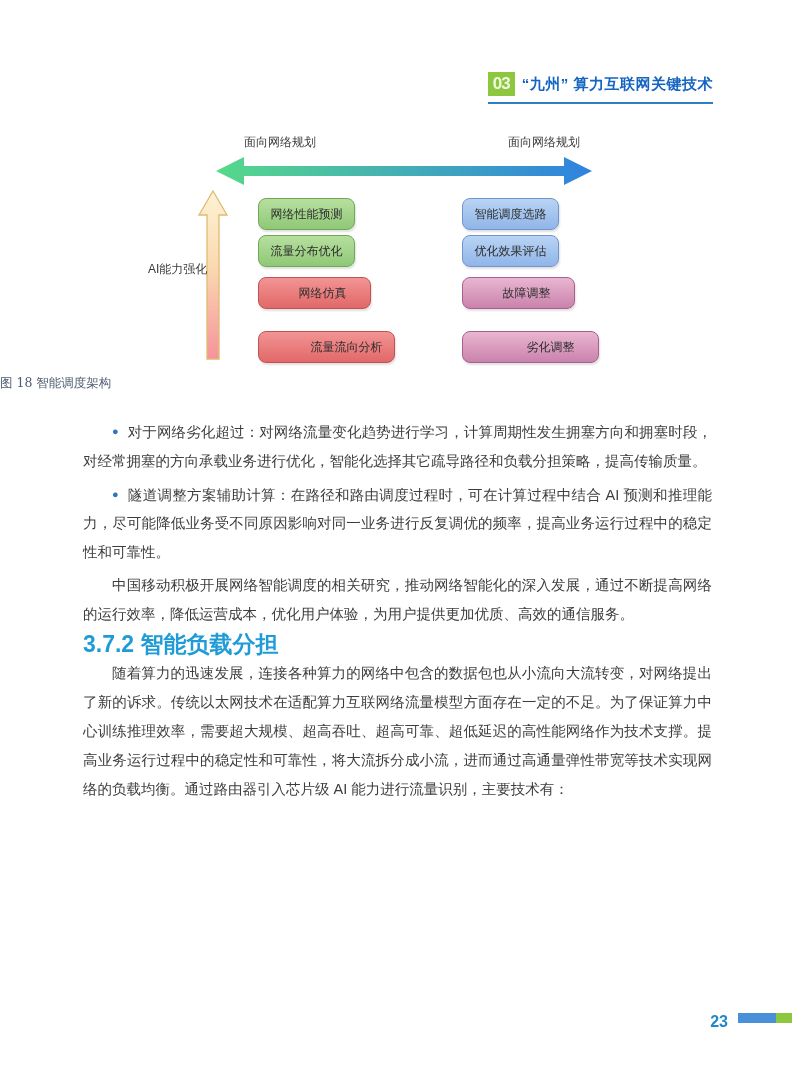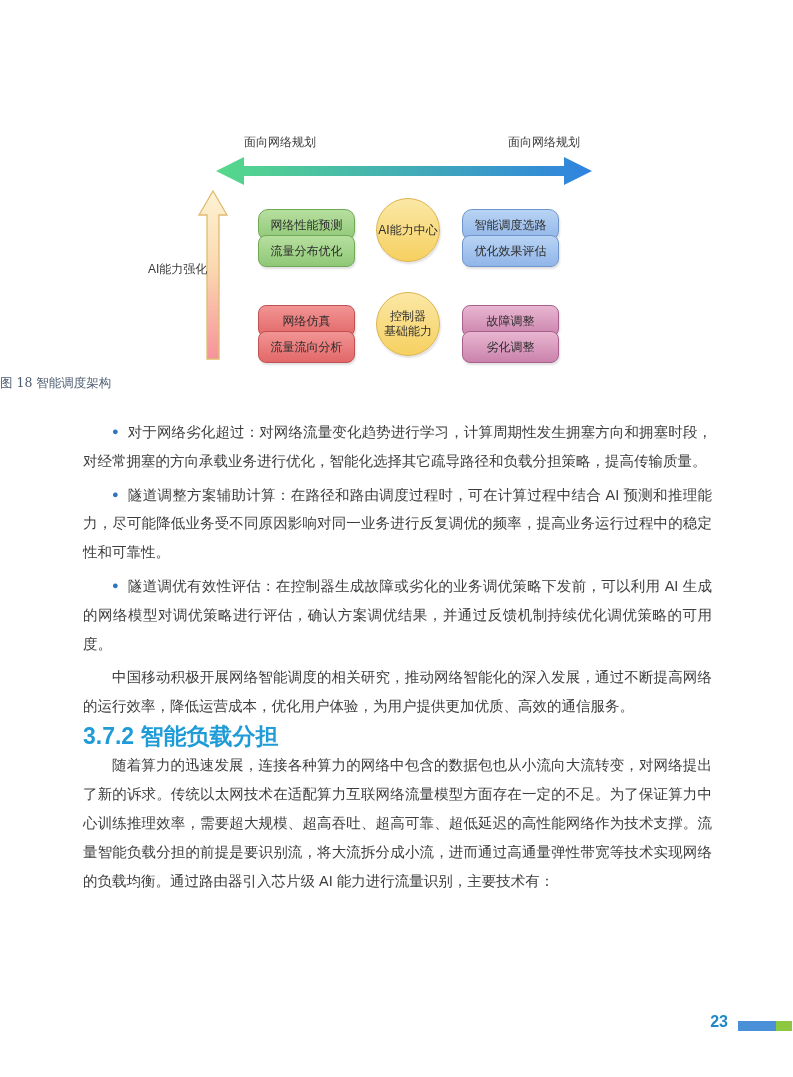--- a/index.html
+++ b/index.html
@@ -36,21 +36,21 @@
     position:absolute; width:95px; height:30px; border-radius:8px;
     display:flex; align-items:center; justify-content:center;
     font-size:12px; color:#2e2e2e; box-shadow:1px 2px 2px rgba(0,0,0,0.12);
   }
   .green { background:linear-gradient(#b7df9f,#8fc877); border:1px solid #6fa956; }
   .red   { background:linear-gradient(#f29494,#e26868); border:1px solid #c05252; }
   .blue  { background:linear-gradient(#b9d4f4,#90b5e8); border:1px solid #6f95cc; }
   .pink  { background:linear-gradient(#e9b6d1,#ca82ac); border:1px solid #a8608c; }
   .col-left  { left:258px; }
   .col-right { left:462px;text-align:center; }
-  .row1 { top:84px;border-radius:10px; } .row2 { top:110px; } .row3 { top:180px; } .row4 { top:206px; }
+  .row1 { top:73px; } .row2 { top:110px; } .row3 { top:152px;padding-left:16px; } .row4 { top:206px;padding-left:40px; }
 
   .d-circle {
     position:absolute; left:376px; width:62px; height:62px; border-radius:50%;
     background:linear-gradient(#fbe8a6,#f6d060); border:1px solid #dcb44e;
     display:flex; flex-direction:column; align-items:center; justify-content:center;
     font-size:12px; color:#2e2e2e; text-align:center; line-height:15px;
     box-shadow:1px 2px 2px rgba(0,0,0,0.12);
   }
   .circle-top { top:73px; } .circle-bottom { top:167px; }
 
@@ -65,30 +65,34 @@
     margin:0 0 4px 0; font-size:14.5px; line-height:29px;
     text-align:justify; text-indent:2em; color:#3d3d3d;
   }
   .bullet-dot { color:#2e74c0; font-size:11px; margin-right:9px; vertical-align:1.5px; }
   .section-heading {
     margin:6px 0 6px 0; font-size:23px; line-height:18px;
     color:#1f9cd7; font-weight:bold; text-indent:0;
   }
 
   
-  .footer { position:absolute; top:1013px; right:1px; display:flex; align-items:flex-end; }
+  .footer { position:absolute; top:1013px; right:1px; display:flex; align-items:flex-start; }
   .page-number { color:#1e88c8; font-weight:bold; font-size:16px; margin-right:10px; }
   .bar-blue  { width:38px; height:10px; background:#4a90d9; }
   .bar-green { width:16px; height:10px; background:#8dc63f; }
 </style>
 </head>
 <body>
 
 <div class="page">
 
+  <div class="header">
+    <div class="header-badge">03</div>
+    <div class="header-title">“九州” 算力互联网关键技术</div>
+  </div>
 
   <div class="diagram">
 
     <div class="d-abs arrow-label" style="left:244px; top:9px;">面向网络规划</div>
     <div class="d-abs arrow-label" style="left:508px; top:9px;">面向网络规划</div>
 
     <svg class="d-abs h-arrow" width="376" height="36" viewBox="0 0 376 36">
       <defs>
         <linearGradient id="hg" x1="0" y1="0" x2="1" y2="0">
           <stop offset="0" stop-color="#56d98a"></stop>
@@ -109,50 +113,42 @@
       <polygon points="17,1 31,25 23,25 23,169 11,169 11,25 3,25" fill="url(#vg)" stroke="#e0ba70" stroke-width="1.3"></polygon>
     </svg>
 
     <div class="d-abs v-label" style="left:148px; top:136px;">AI能力强化</div>
 
     <div class="d-box green col-left row1">网络性能预测</div>
     <div class="d-box green col-left row2">流量分布优化</div>
     <div class="d-box red col-left row3">网络仿真</div>
     <div class="d-box red col-left row4">流量流向分析</div>
 
-    <div class="d-circle circle-top">
-      <span>AI能力中心</span>
-    </div>
-    <div class="d-circle circle-bottom">
-      <span>控制器</span>
-      <span>基础能力</span>
-    </div>
 
     <div class="d-box blue col-right row1">智能调度选路</div>
     <div class="d-box blue col-right row2">优化效果评估</div>
     <div class="d-box pink col-right row3">故障调整</div>
     <div class="d-box pink col-right row4">劣化调整</div>
 
     <div class="fig-caption">图 18 智能调度架构</div>
   </div>
 
   <div class="content">
 
 
     <p><span class="bullet-dot">●</span><span>对于网络劣化超过：</span><span>对网络流量变化趋势进行学习，计算周期性发生拥塞方向和拥塞时段，对经常拥塞的方向承载业务进行优化，智能化选择其它疏导路径和负载分担策略，提高传输质量。</span></p>
 
     <p><span class="bullet-dot">●</span><span>隧道调整方案辅助计算：</span><span>在路径和路由调度过程时，可在计算过程中结合 AI 预测和推理能力，尽可能降低业务受不同原因影响对同一业务进行反复调优的频率，提高业务运行过程中的稳定性和可靠性。</span></p>
 
-    <p><span class="bullet-dot">●</span><span>隧道调优有效性评估：</span><span>在控制器生成故障或劣化的业务调优策略下发前，可以利用 AI 生成的网络模型对调优策略进行评估，确认方案调优结果，并通过反馈机制持续优化调优策略的可用度。</span></p>
 
     <p>中国移动积极开展网络智能调度的相关研究，推动网络智能化的深入发展，通过不断提高网络的运行效率，降低运营成本，优化用户体验，为用户提供更加优质、高效的通信服务。</p>
 
     <h3 class="section-heading">3.7.2 智能负载分担</h3>
 
-    <p>随着算力的迅速发展，连接各种算力的网络中包含的数据包也从小流向大流转变，对网络提出了新的诉求。传统以太网技术在适配算力互联网络流量模型方面存在一定的不足。为了保证算力中心训练推理效率，需要超大规模、超高吞吐、超高可靠、超低延迟的高性能网络作为技术支撑。流量智能负载分担的前提是要识别流，将大流拆分成小流，进而通过高通量弹性带宽等技术实现网络的负载均衡。通过路由器引入芯片级 AI 能力进行流量识别，主要技术有：</p>
+    <p>随着算力的迅速发展，连接各种算力的网络中包含的数据包也从小流向大流转变，对网络提出了新的诉求。传统以太网技术在适配算力互联网络流量模型方面存在一定的不足。为了保证算力中心训练推理效率，需要超大规模、超高吞吐、超高可靠、超低延迟的高性能网络作为技术支撑。提高业务运行过程中的稳定性和可靠性，将大流拆分成小流，进而通过高通量弹性带宽等技术实现网络的负载均衡。通过路由器引入芯片级 AI 能力进行流量识别，主要技术有：</p>
   </div>
 
   <div class="footer">
     <span class="page-number">23</span>
     <span class="bar-blue"></span>
     <span class="bar-green"></span>
   </div>
 
 </div>
 

